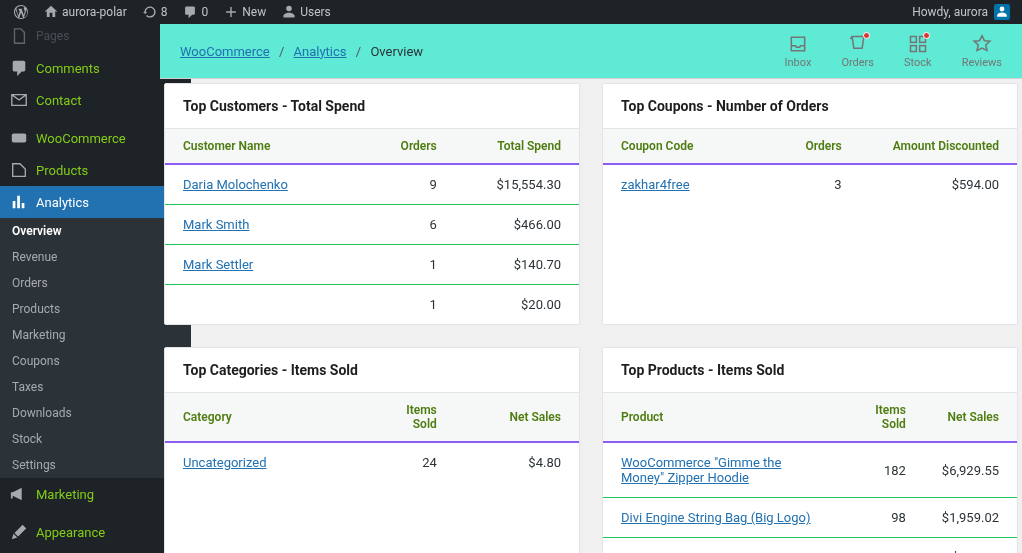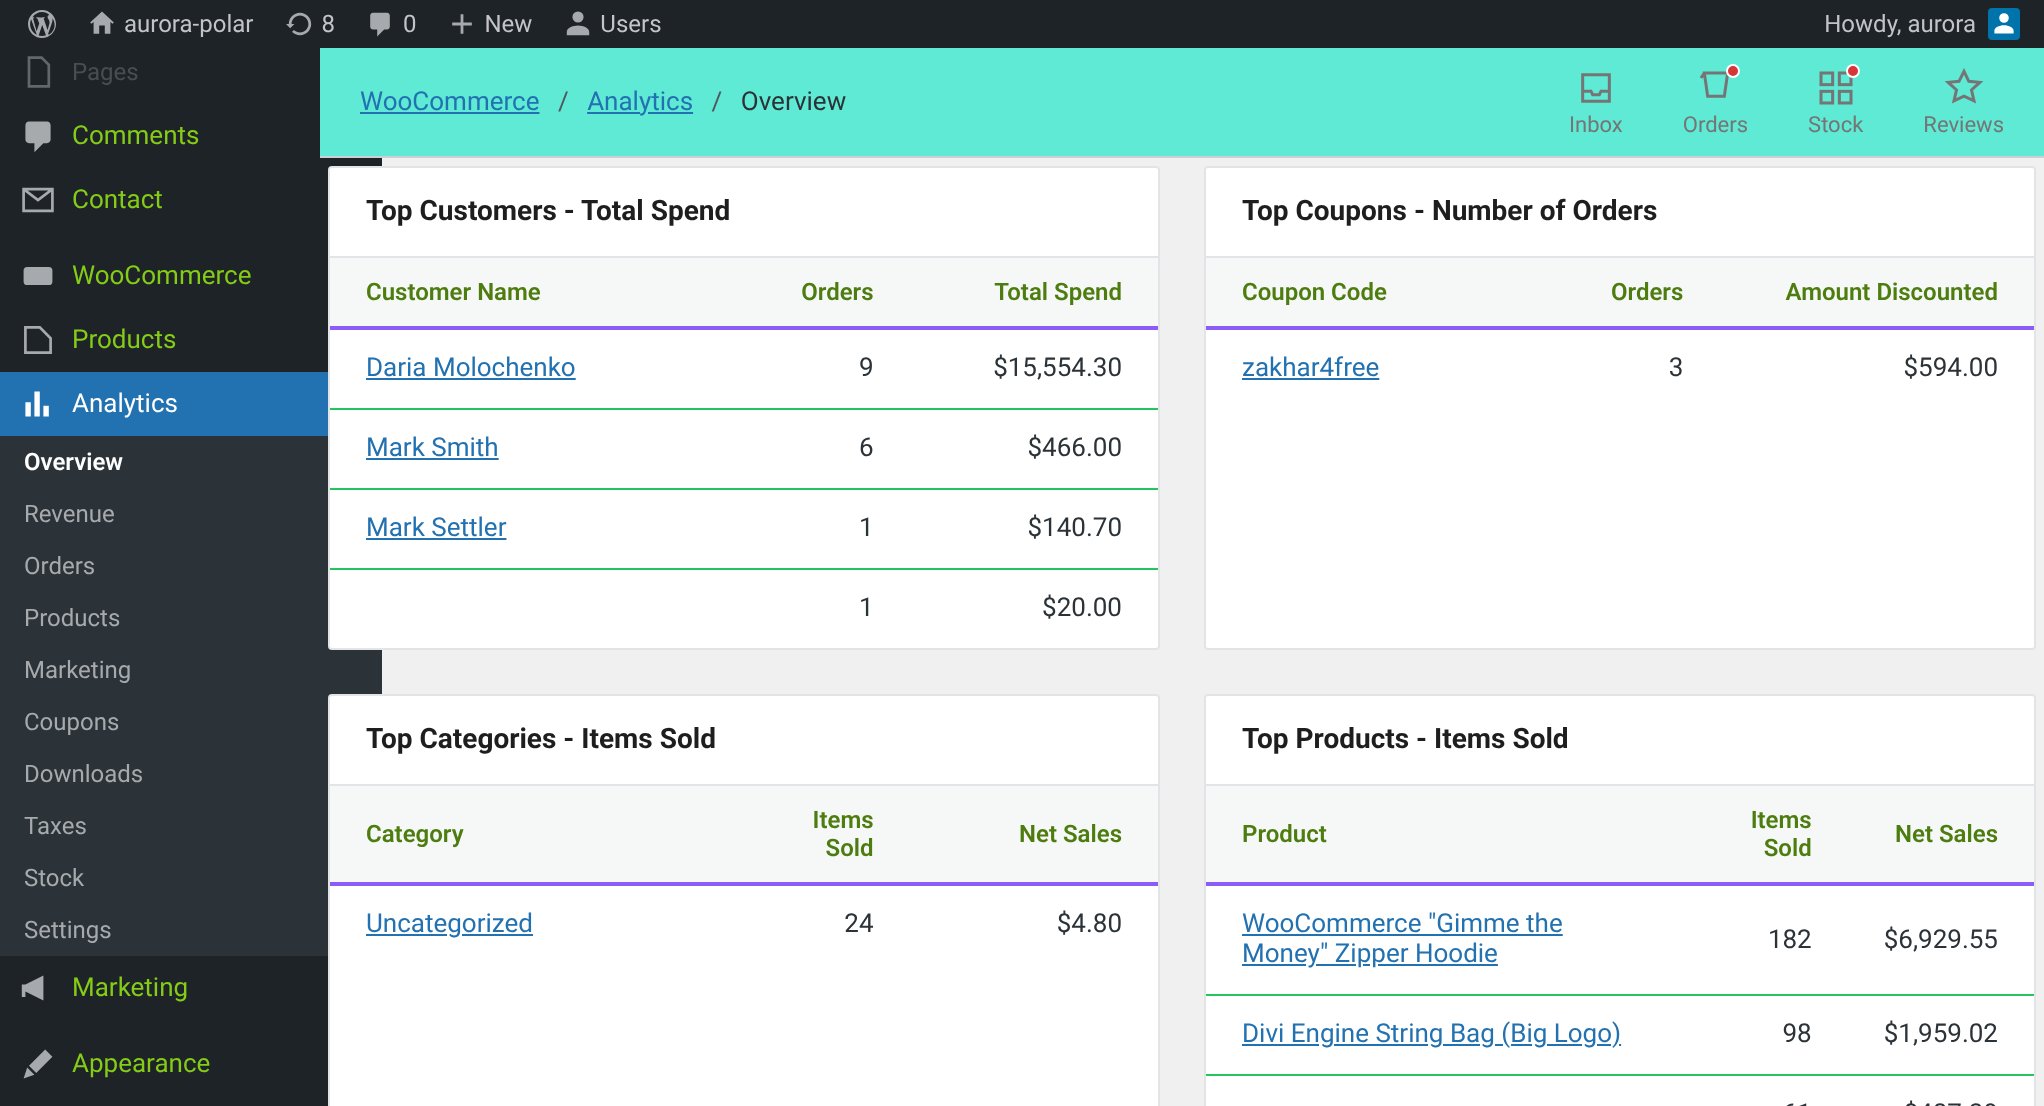--- a/index.html
+++ b/index.html
@@ -165,22 +165,22 @@
       </span>
       <span>Analytics</span>
     </div>
   <div class="submenu">
     <div class="submenu-item current">Overview</div>
     <div class="submenu-item">Revenue</div>
     <div class="submenu-item">Orders</div>
     <div class="submenu-item">Products</div>
     <div class="submenu-item">Marketing</div>
     <div class="submenu-item">Coupons</div>
+    <div class="submenu-item">Taxes</div>
     <div class="submenu-item">Downloads</div>
-    <div class="submenu-item">Taxes</div>
     <div class="submenu-item">Stock</div>
     <div class="submenu-item">Settings</div>
   </div>
   <div class="menu-item">
       <span class="menu-icon">
         <svg viewBox="0 0 20 20">
           <path d="M3 8l10-5v14L3 12v3H1v-7h2z"></path>
         </svg>
       </span>
       <span>Marketing</span>

